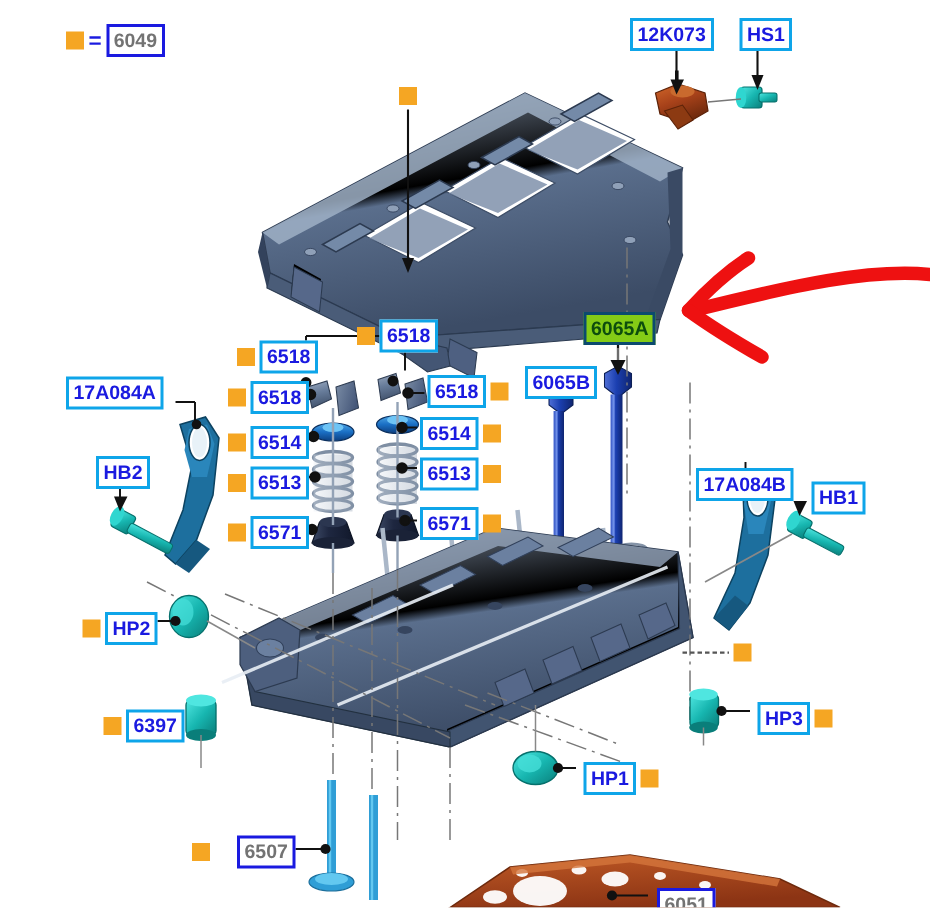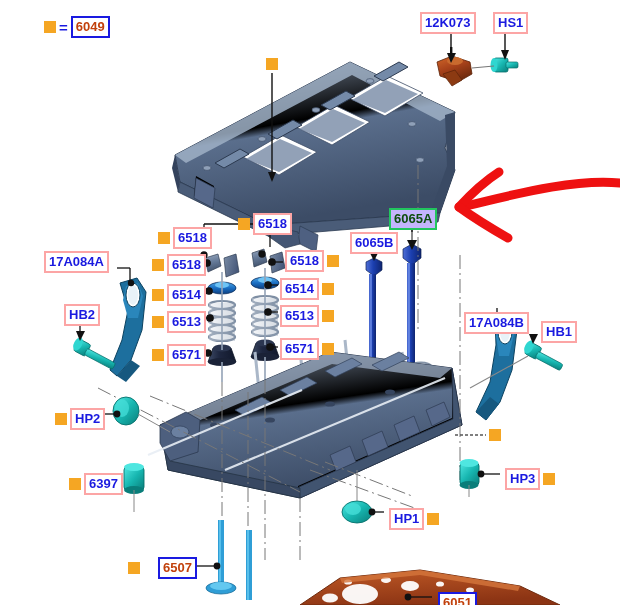--- a/index.html
+++ b/index.html
@@ -29,32 +29,32 @@
     font-family: "Liberation Sans", sans-serif;
     font-weight: bold;
     font-size: 13px;
     line-height: 1;
     padding: 2px 3px 3px 3px;
     background: #ffffff;
     letter-spacing: 0px;
   }
   
   .tag.state-normal {
-    border: 2px solid #fca5a5;
+    border: 2px solid #0ea5e9;
     color: #1a1ae0;
   }
   
   .tag.state-active {
     border: 2px solid #1a1ae0;
-    color: #c2410c;
+    color: #737373;
   }
   
   .tag.state-highlight {
-    border: 2px solid #22c55e;
-    background: #c4b5fd;
+    border: 2px solid #0c4a6e;
+    background: #84cc16;
     color: #0d4d0d;
   }
   .marker {
     width: 12px; height: 12px;
     background: #f5a623;
     flex: 0 0 auto;
   }
   .eq {
     font-weight: bold;
     font-size: 15px;
@@ -505,21 +505,21 @@
   <div class="callout" style="left:152px; top:254px;">
     <span class="marker"></span>
     <span class="tag state-normal">6518</span>
   </div>
 
   <div class="callout" style="left:285px; top:250px;">
     <span class="tag state-normal">6518</span>
     <span class="marker"></span>
   </div>
 
-  <div class="callout" style="left:350px; top:232px;">
+  <div class="callout" style="left:350px; top:244px;">
     <span class="tag state-normal">6065B</span>
   </div>
 
   <div class="callout" style="left:389px; top:208px;">
     <span class="tag state-highlight">6065A</span>
   </div>
 
   <div class="callout" style="left:44px; top:251px;">
     <span class="tag state-normal">17A084A</span>
   </div>

